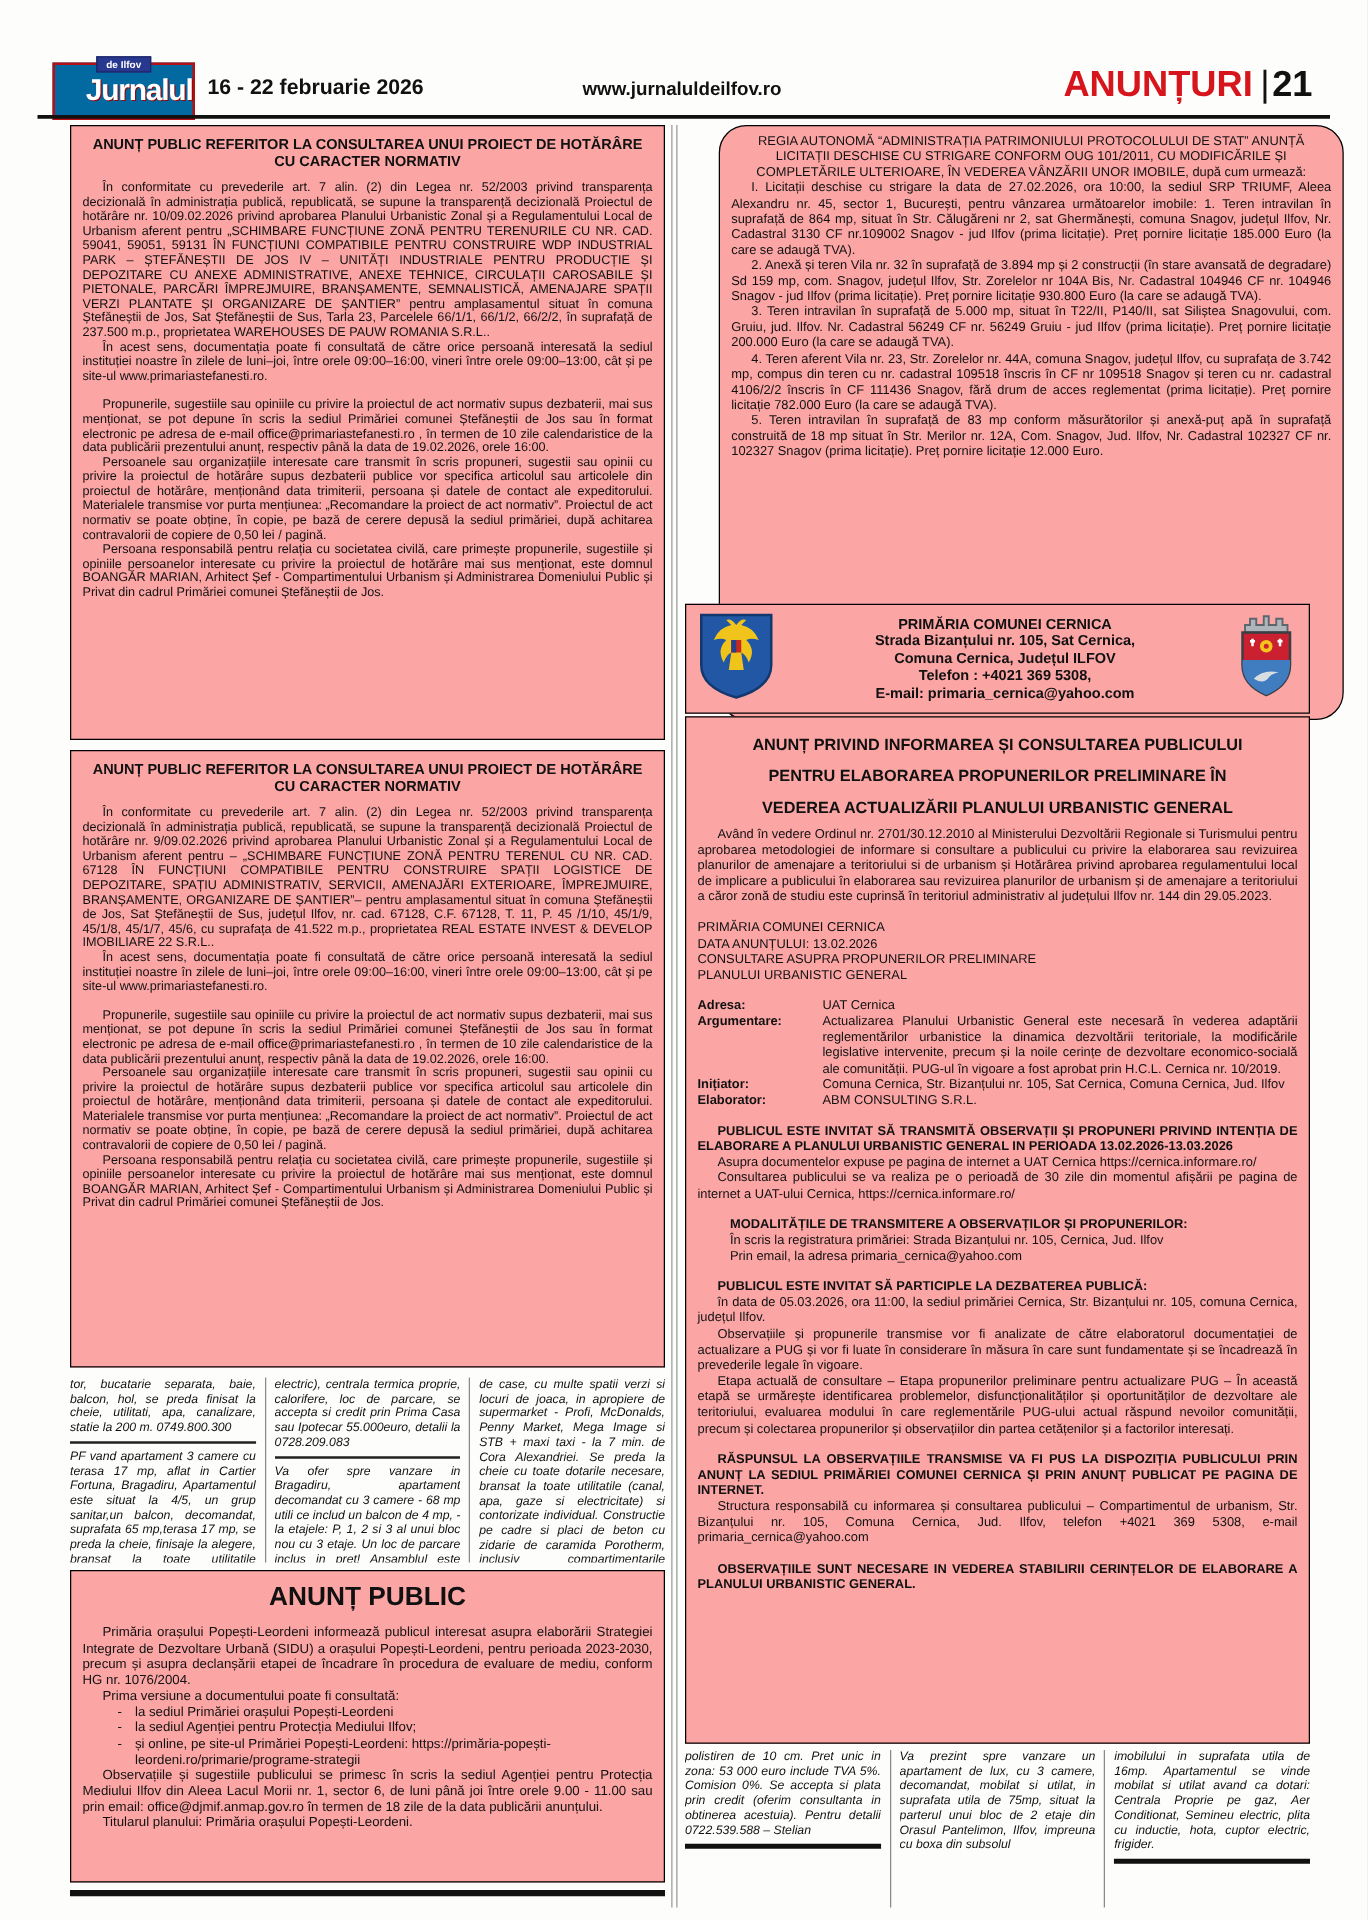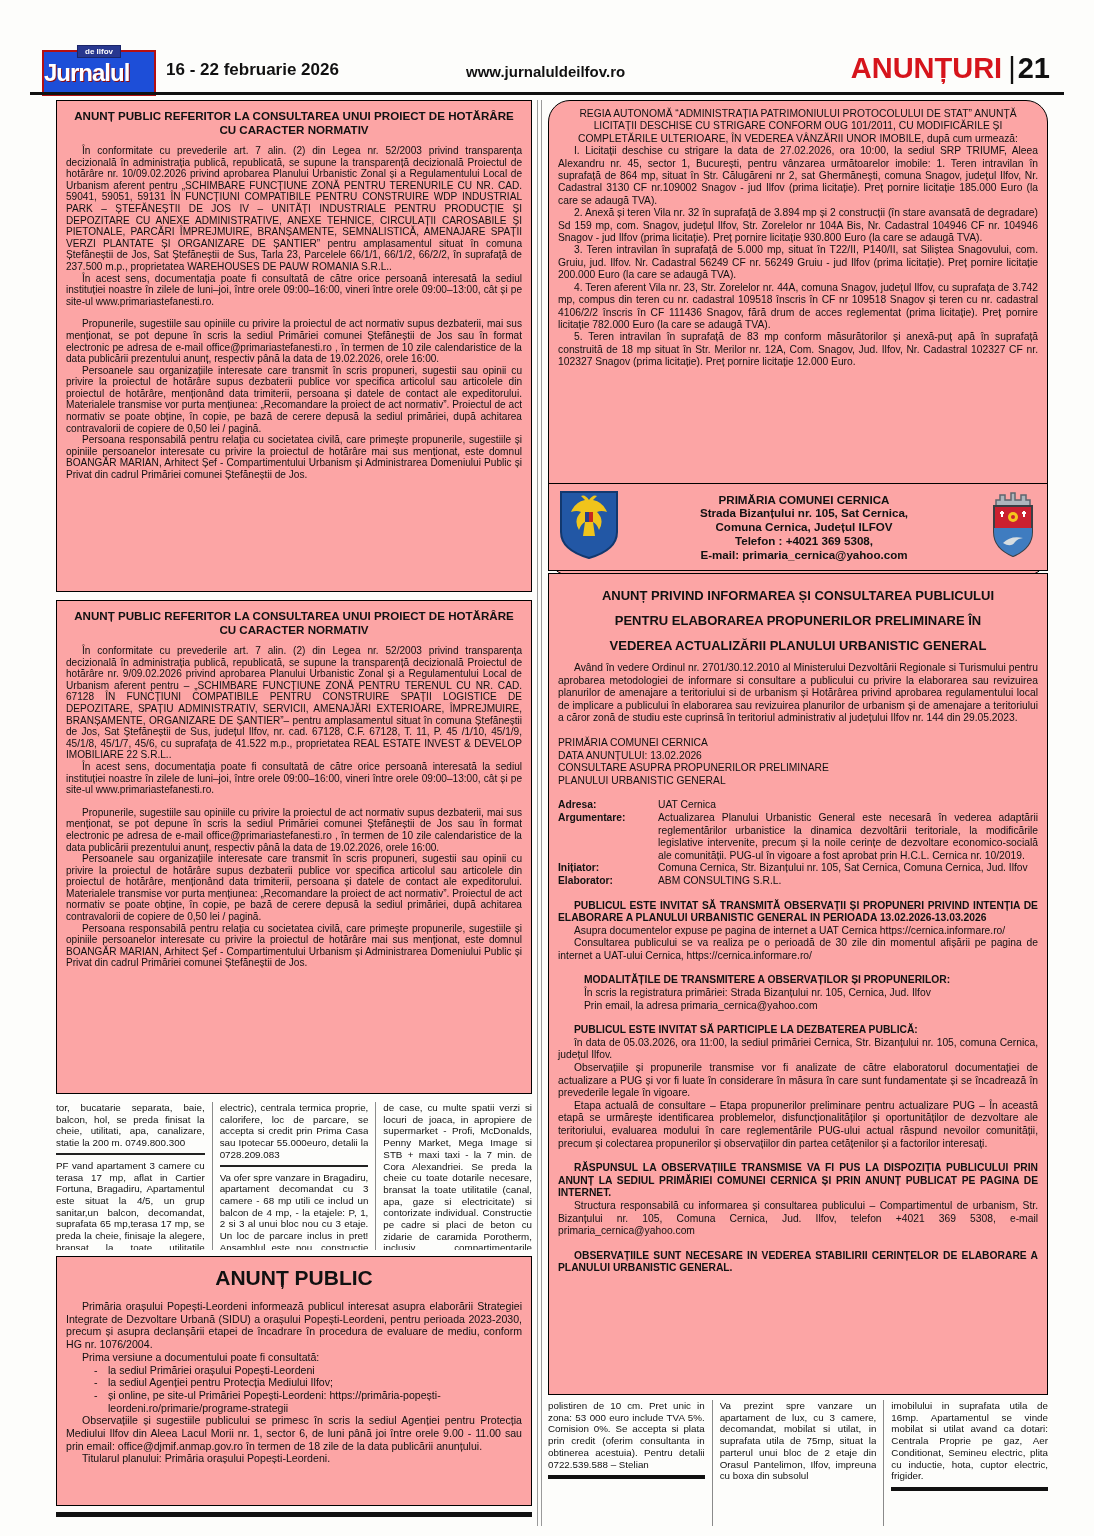--- a/index.html
+++ b/index.html
@@ -1,21 +1,21 @@
 <!DOCTYPE html>
 <html><head>
 <meta charset="utf-8">
 <style>
   html,body{margin:0;padding:0;background:#e8e8e4;}
   .page{position:relative;width:1094px;height:1536px;background:#fdfdfb;margin:0 auto;
         font-family:"Liberation Sans", sans-serif;color:#111;overflow:hidden;}
   
   .masthead{position:absolute;top:0;left:0;right:0;height:96px;}
-  .logo{position:absolute;left:42px;top:50px;width:110px;height:42px;background:#1d4ed8;
-        border:2px solid #b40f12;display:flex;align-items:center;justify-content:flex-start;}
+  .logo{position:absolute;left:42px;top:50px;width:110px;height:42px;background:#0369a1;
+        border:2px solid #b40f12;display:flex;align-items:center;justify-content:flex-end;}
   .logo-main{color:#fff;font-weight:bold;font-size:24px;letter-spacing:-1px;
         text-shadow:1px 1px 0 #8f0c0e;}
   .logo-ribbon{position:absolute;left:50%;top:-7px;transform:translateX(-50%);
         background:#28388f;color:#fff;font-size:8px;font-weight:bold;padding:1px 7px;
         white-space:nowrap;border:1px solid #1b2668;}
   .mast-date{position:absolute;left:166px;top:60px;font-size:17px;font-weight:bold;}
   .mast-site{position:absolute;left:466px;top:63px;font-size:15px;font-weight:bold;}
   .mast-right{position:absolute;right:44px;top:52px;font-size:29px;font-weight:bold;white-space:nowrap;}
   .mast-section{color:#d6151c;}
   .mast-bar{color:#111;font-weight:normal;margin:0 2px 0 6px;}
@@ -42,21 +42,21 @@
   .plain{font-size:10.3px;line-height:12.6px;margin:0;}
   .frow{display:flex;font-size:10.3px;line-height:12.6px;}
   .flabel{flex:0 0 100px;font-weight:bold;}
   .fval{flex:1;text-align:justify;}
   .bold{font-weight:bold;}
   .ml{margin-left:26px;}
   
   .cls-row{position:absolute;display:flex;}
   .cls-col{font-size:9.8px;line-height:11.7px;text-align:justify;overflow:hidden;}
   .cls-sep{width:0;border-left:1px solid #8a8a8a;margin:0 7px;}
-  .ad{margin:0;}
+  .ad{margin:0;font-style:italic;}
   .ad-rule{height:2px;background:#222;margin:4px 0 5px 0;}
   .ad-rule-thick{height:4px;background:#111;margin-top:5px;}
   
   .ap-title{font-weight:bold;text-align:center;font-size:21px;margin:2px 0 10px 0;}
   .ap .p{font-size:10.6px;line-height:12.7px;}
   .bullet{display:flex;font-size:10.6px;line-height:12.7px;}
   .bmark{flex:0 0 14px;margin-left:28px;}
   .btext{flex:1;}
   .thick-line{position:absolute;height:5px;background:#111;}
 </style>
@@ -130,21 +130,21 @@
     </div>
     <div class="bullet">
       <span class="bmark">-</span>
       <span class="btext">și online, pe site-ul Primăriei Popești-Leordeni: https://primăria-popești-leordeni.ro/primarie/programe-strategii</span>
     </div>
     <p class="p">Observațiile și sugestiile publicului se primesc în scris la sediul Agenției pentru Protecția Mediului Ilfov din Aleea Lacul Morii nr. 1, sector 6, de luni până joi între orele 9.00 - 11.00 sau prin email: office@djmif.anmap.gov.ro în termen de 18 zile de la data publicării anunțului.</p>
     <p class="p">Titularul planului: Primăria orașului Popești-Leordeni.</p>
   </div>
   <div class="thick-line" style="left:56px;top:1512px;width:476px;"></div>
 
-  <div class="nbox regia" style="left:548px;top:100px;width:500px;height:476px;border-radius:22px;">
+  <div class="nbox regia" style="left:575px;top:100px;width:500px;height:476px;border-radius:22px;">
     <p class="regia-intro">REGIA AUTONOMĂ “ADMINISTRAȚIA PATRIMONIULUI PROTOCOLULUI DE STAT” ANUNȚĂ LICITAȚII DESCHISE CU STRIGARE CONFORM OUG 101/2011, CU MODIFICĂRILE ȘI COMPLETĂRILE ULTERIOARE, ÎN VEDEREA VÂNZĂRII UNOR IMOBILE, după cum urmează:</p>
     <p class="p">I. Licitații deschise cu strigare la data de 27.02.2026, ora 10:00, la sediul SRP TRIUMF, Aleea Alexandru nr. 45, sector 1, București, pentru vânzarea următoarelor imobile: 1. Teren intravilan în suprafață de 864 mp, situat în Str. Călugăreni nr 2, sat Ghermănești, comuna Snagov, județul Ilfov, Nr. Cadastral 3130 CF nr.109002 Snagov - jud Ilfov (prima licitație). Preț pornire licitație 185.000 Euro (la care se adaugă TVA).</p>
     <p class="p">2. Anexă și teren Vila nr. 32 în suprafață de 3.894 mp și 2 construcții (în stare avansată de degradare) Sd 159 mp, com. Snagov, județul Ilfov, Str. Zorelelor nr 104A Bis, Nr. Cadastral 104946 CF nr. 104946 Snagov - jud Ilfov (prima licitație). Preț pornire licitație 930.800 Euro (la care se adaugă TVA).</p>
     <p class="p">3. Teren intravilan în suprafață de 5.000 mp, situat în T22/II, P140/II, sat Siliștea Snagovului, com. Gruiu, jud. Ilfov. Nr. Cadastral 56249 CF nr. 56249 Gruiu - jud Ilfov (prima licitație). Preț pornire licitație 200.000 Euro (la care se adaugă TVA).</p>
     <p class="p">4. Teren aferent Vila nr. 23, Str. Zorelelor nr. 44A, comuna Snagov, județul Ilfov, cu suprafața de 3.742 mp, compus din teren cu nr. cadastral 109518 înscris în CF nr 109518 Snagov și teren cu nr. cadastral 4106/2/2 înscris în CF 111436 Snagov, fără drum de acces reglementat (prima licitație). Preț pornire licitație 782.000 Euro (la care se adaugă TVA).</p>
     <p class="p">5. Teren intravilan în suprafață de 83 mp conform măsurătorilor și anexă-puț apă în suprafață construită de 18 mp situat în Str. Merilor nr. 12A, Com. Snagov, Jud. Ilfov, Nr. Cadastral 102327 CF nr. 102327 Snagov (prima licitație). Preț pornire licitație 12.000 Euro.</p>
   </div>
 
   <div class="nbox chead" style="left:548px;top:483px;width:500px;height:88px;">
     <span class="arms">

